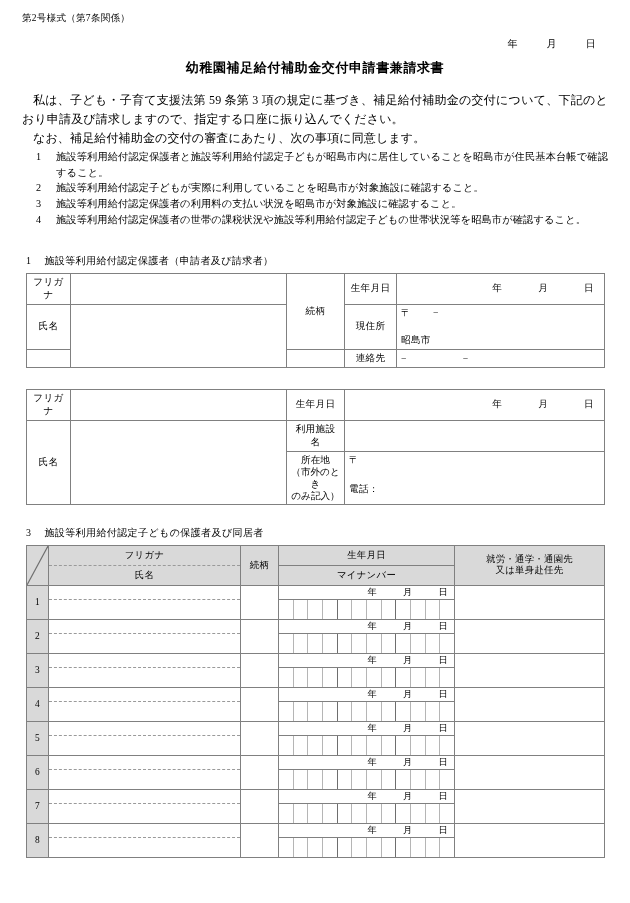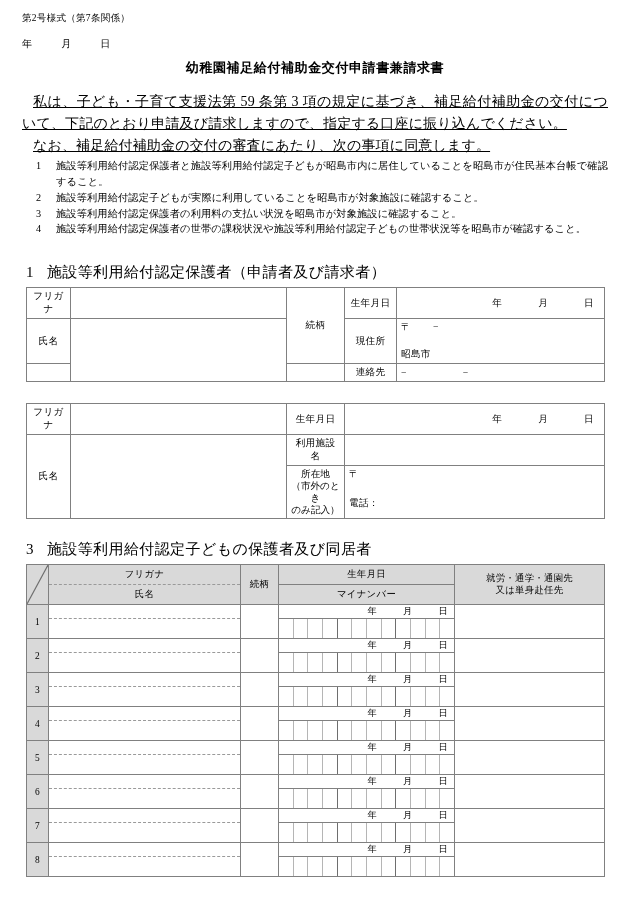--- a/index.html
+++ b/index.html
@@ -30,20 +30,21 @@
     width: 586px;
   }
 
   
   .form-code {
     font-size: 9.5px;
     letter-spacing: 0.3px;
     margin: 0 0 12px 0;
   }
   .date-line {
+    text-align: right;
     font-size: 10px;
     letter-spacing: 0.3px;
     padding-right: 12px;
     margin: 0 0 8px 0;
   }
   .date-line .unit { margin-left: 26px; }
   .date-line .unit:first-child { margin-left: 0; }
 
   .doc-title {
     text-align: center;
@@ -54,26 +55,25 @@
   }
   .addressee {
     font-size: 10.5px;
     letter-spacing: 0.4px;
     margin: 0 0 12px 0;
     padding-left: 6px;
   }
 
   
   .para {
-    font-size: 14px;
+    font-size: 12px;
     line-height: 1.55;
     letter-spacing: 0.15px;
     margin: 0 0 1px 0;
     text-align: justify;
-    text-decoration: underline;
   }
   .para.indent { text-indent: 11px; }
 
   .consent-list {
     margin: 1px 0 0 0;
     padding: 0;
     list-style: none;
   }
   .consent-list li {
     font-size: 10.2px;
@@ -84,21 +84,21 @@
     text-align: justify;
   }
   .consent-list li .num {
     position: absolute;
     left: 14px;
     top: 0;
   }
 
   
   .sec-head {
-    font-size: 15px;
+    font-size: 10px;
     letter-spacing: 0.4px;
     margin: 0 0 5px 0;
     padding-left: 4px;
   }
   .sec-head .num { margin-right: 13px; }
 
   .sec-block { margin-top: 21px; }
   .sec-block.first { margin-top: 26px; }
 
   

